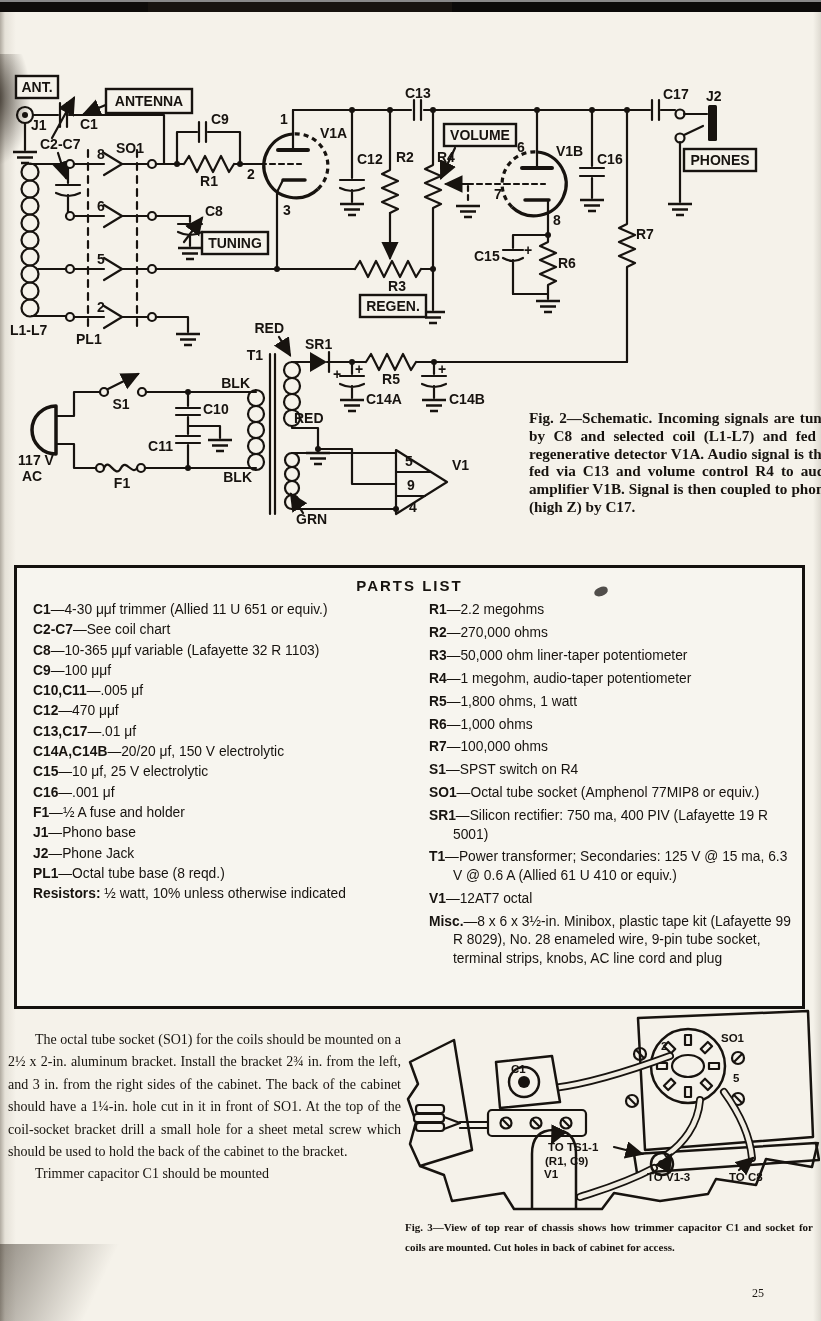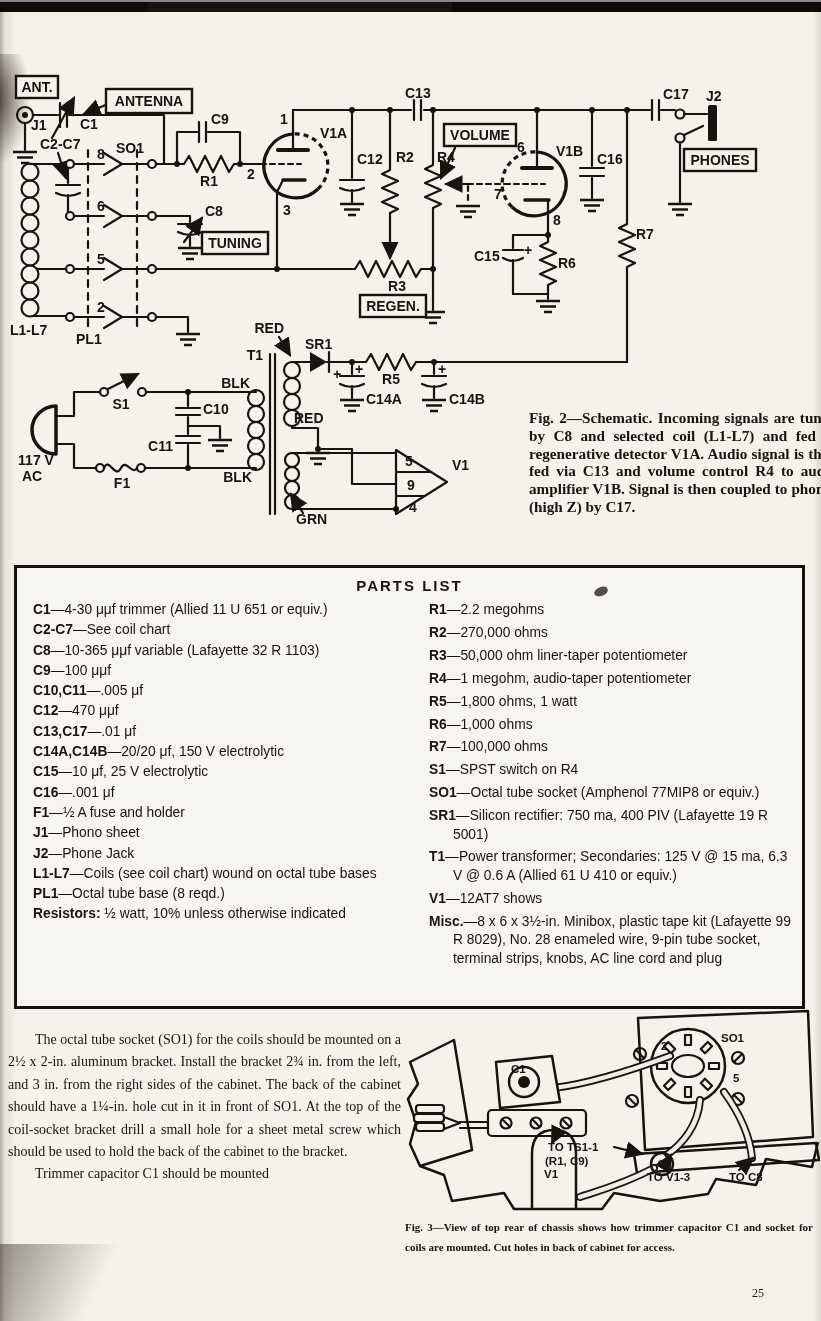--- a/index.html
+++ b/index.html
@@ -348,39 +348,38 @@
           <li><b>C2-C7</b><span>—See coil chart</span></li>
           <li><b>C8</b><span>—10-365 μμf variable (Lafayette 32 R 1103)</span></li>
           <li><b>C9</b><span>—100 μμf</span></li>
           <li><b>C10,C11</b><span>—.005 μf</span></li>
           <li><b>C12</b><span>—470 μμf</span></li>
           <li><b>C13,C17</b><span>—.01 μf</span></li>
           <li><b>C14A,C14B</b><span>—20/20 μf, 150 V electrolytic</span></li>
           <li><b>C15</b><span>—10 μf, 25 V electrolytic</span></li>
           <li><b>C16</b><span>—.001 μf</span></li>
           <li><b>F1</b><span>—½ A fuse and holder</span></li>
-          <li><b>J1</b><span>—Phono sheet</span></li>
+          <li><b>J1</b><span>—Phono base</span></li>
           <li><b>J2</b><span>—Phone Jack</span></li>
-          <li><b>L1-L7</b><span>—Coils (see coil chart) wound on octal tube bases</span></li>
           <li><b>PL1</b><span>—Octal tube base (8 reqd.)</span></li>
           <li><b>Resistors:</b><span> ½ watt, 10% unless otherwise indicated</span></li>
         </ul>
       <ul id="parts-right" class="parts-col right">
           <li><b>R1</b><span>—2.2 megohms</span></li>
           <li><b>R2</b><span>—270,000 ohms</span></li>
           <li><b>R3</b><span>—50,000 ohm liner-taper potentiometer</span></li>
           <li><b>R4</b><span>—1 megohm, audio-taper potentiometer</span></li>
           <li><b>R5</b><span>—1,800 ohms, 1 watt</span></li>
           <li><b>R6</b><span>—1,000 ohms</span></li>
           <li><b>R7</b><span>—100,000 ohms</span></li>
           <li><b>S1</b><span>—SPST switch on R4</span></li>
           <li><b>SO1</b><span>—Octal tube socket (Amphenol 77MIP8 or equiv.)</span></li>
           <li><b>SR1</b><span>—Silicon rectifier: 750 ma, 400 PIV (Lafayette 19 R 5001)</span></li>
           <li><b>T1</b><span>—Power transformer; Secondaries: 125 V @ 15 ma, 6.3 V @ 0.6 A (Allied 61 U 410 or equiv.)</span></li>
-          <li><b>V1</b><span>—12AT7 shows</span></li>
+          <li><b>V1</b><span>—12AT7 octal</span></li>
           <li><b>Misc.</b><span>—8 x 6 x 3½-in. Minibox, plastic tape kit (Lafayette 99 R 8029), No. 28 enameled wire, 9-pin tube socket, terminal strips, knobs, AC line cord and plug</span></li>
         </ul>
     </div>
   </div>
 
   <div class="article">
     <p>The octal tube socket (SO1) for the coils should be mounted on a 2½ x 2-in. aluminum bracket. Install the bracket 2¾ in. from the left, and 3 in. from the right sides of the cabinet. The back of the cabinet should have a 1¼-in. hole cut in it in front of SO1. At the top of the coil-socket bracket drill a small hole for a sheet metal screw which should be used to hold the back of the cabinet to the bracket.</p>
     <p>Trimmer capacitor C1 should be mounted</p>
   </div>
 

